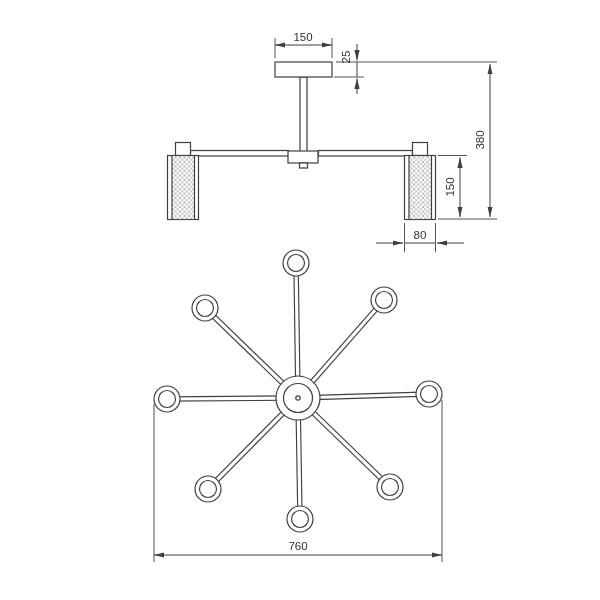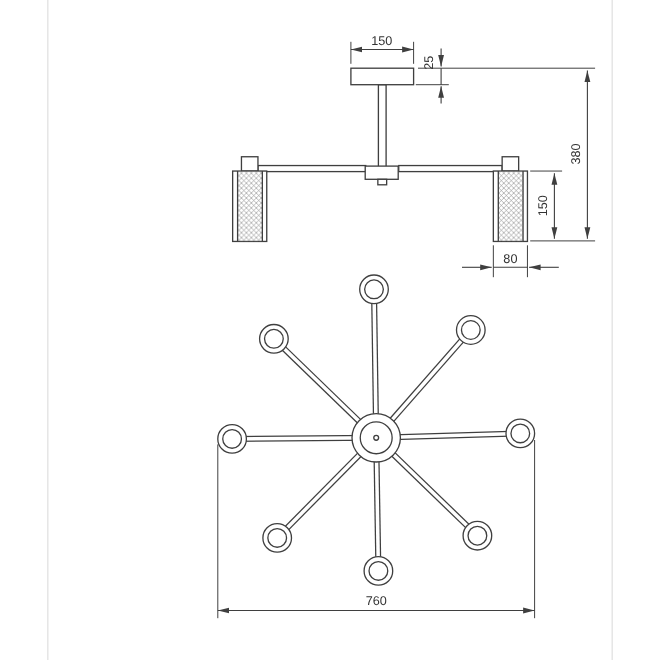--- a/index.html
+++ b/index.html
@@ -1,17 +1,17 @@
 <!DOCTYPE html>
 <html><head>
 <meta charset="utf-8">
 <style>
   html,body{margin:0;padding:0;background:#fff;}
   .page{
-    width:512px;height:600px;position:relative;background:#ffffff;
+    width:600px;height:600px;position:relative;background:#ffffff;
     outline:1px solid #dcdcdc;margin:0 auto;
     font-family:"Liberation Sans",sans-serif;
   }
   svg{display:block;}
   svg text{
     font-family:"Liberation Sans",sans-serif;
     font-size:11.5px;
     fill:#333333;
   }
   .ln{stroke:#3f3f3f;stroke-width:1.2;fill:none;}

